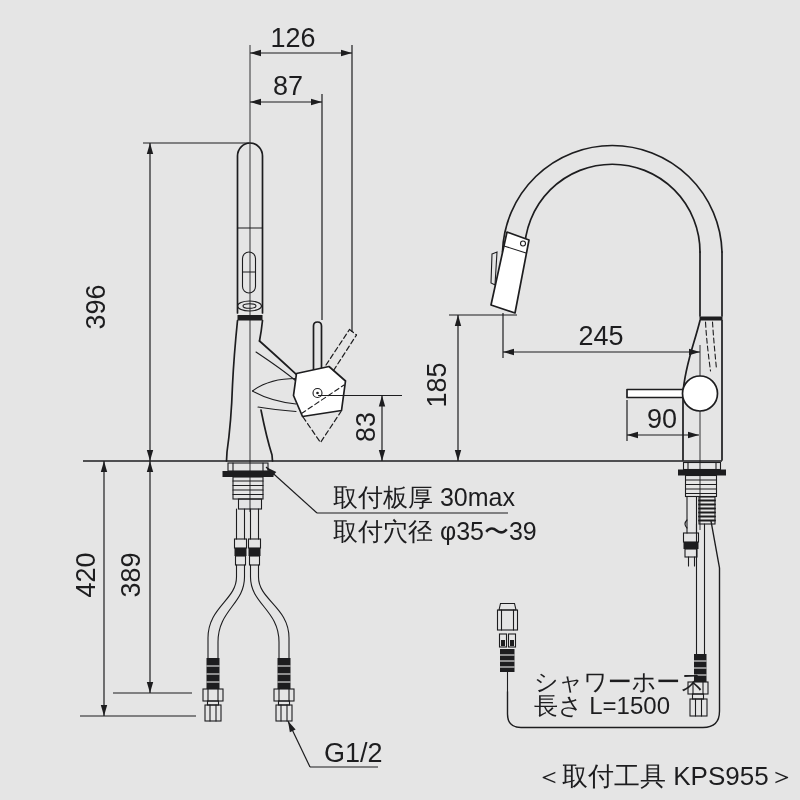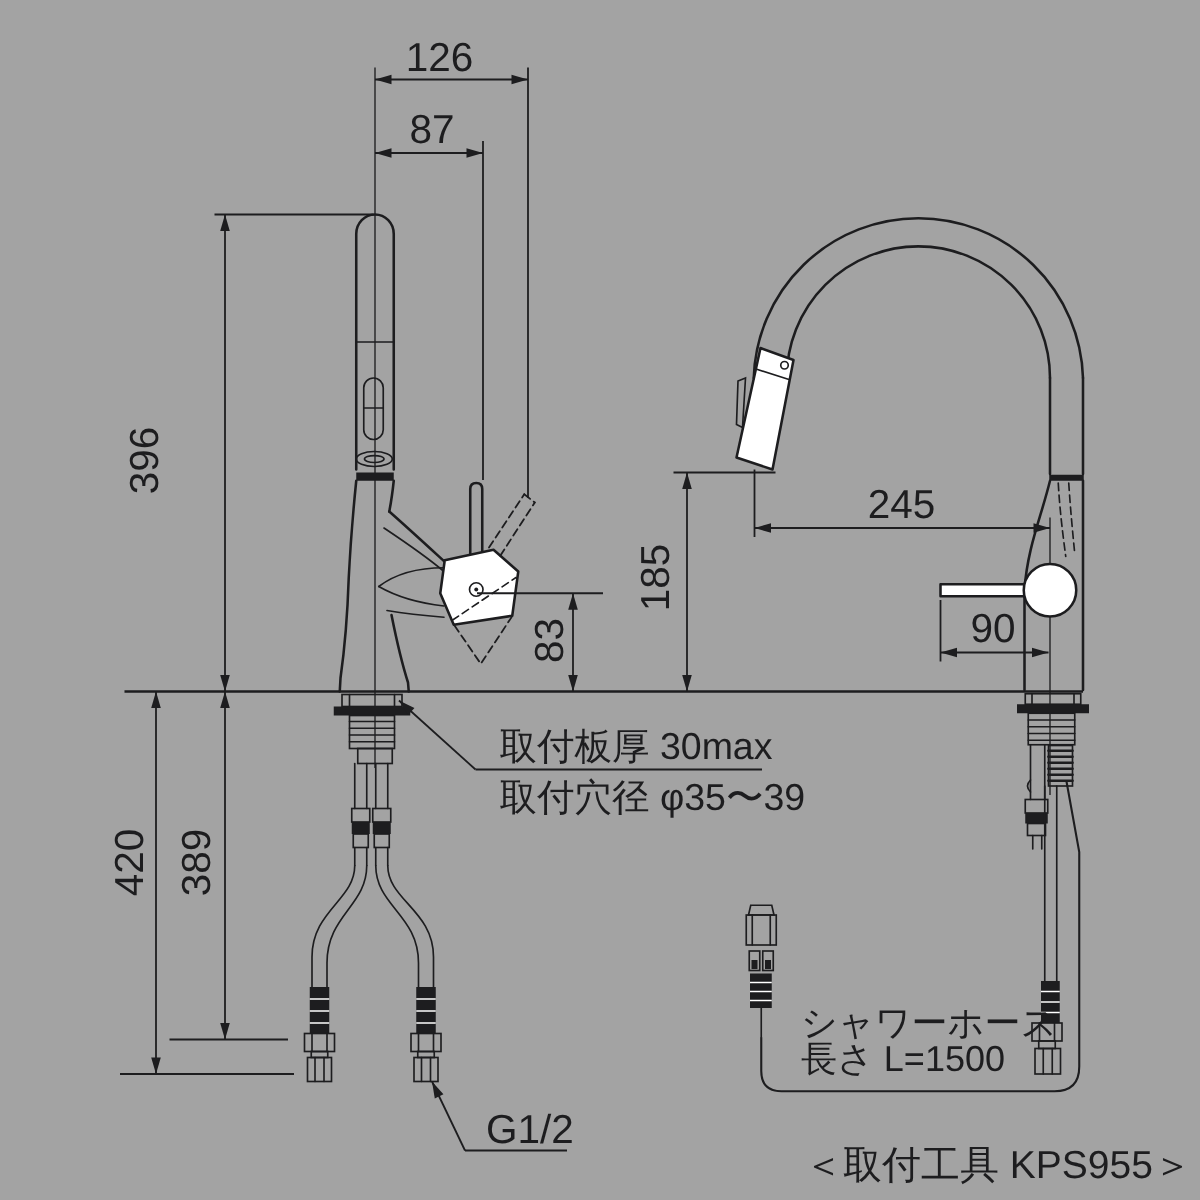--- a/index.html
+++ b/index.html
@@ -1,16 +1,16 @@
 <!DOCTYPE html>
 <html><head>
 <meta charset="utf-8">
 <style>
   html,body{margin:0;padding:0;background:#ffffff;}
-  .canvas{width:800px;height:800px;background:#a3a3a3;position:relative;overflow:hidden;}
+  .canvas{width:800px;height:800px;background:#e5e5e5;position:relative;overflow:hidden;}
   svg{display:block;}
   text{font-family:"Liberation Sans","DejaVu Sans",sans-serif;fill:#1d1d1f;}
   .dimnum{font-size:27px;}
   .jp{font-size:25px;}
   .jp2{font-size:24px;}
   .tool{font-size:26px;}
   .outl{stroke:#1d1d1f;stroke-width:1.7;fill:none;stroke-linecap:round;stroke-linejoin:round;}
   .outlf{stroke:#1d1d1f;stroke-width:1.7;fill:#ffffff;stroke-linejoin:round;}
   .det{stroke:#1d1d1f;stroke-width:1.1;fill:none;stroke-linecap:round;}
   .dash{stroke:#1d1d1f;stroke-width:1.2;fill:none;stroke-dasharray:5 3;stroke-linecap:round;}

